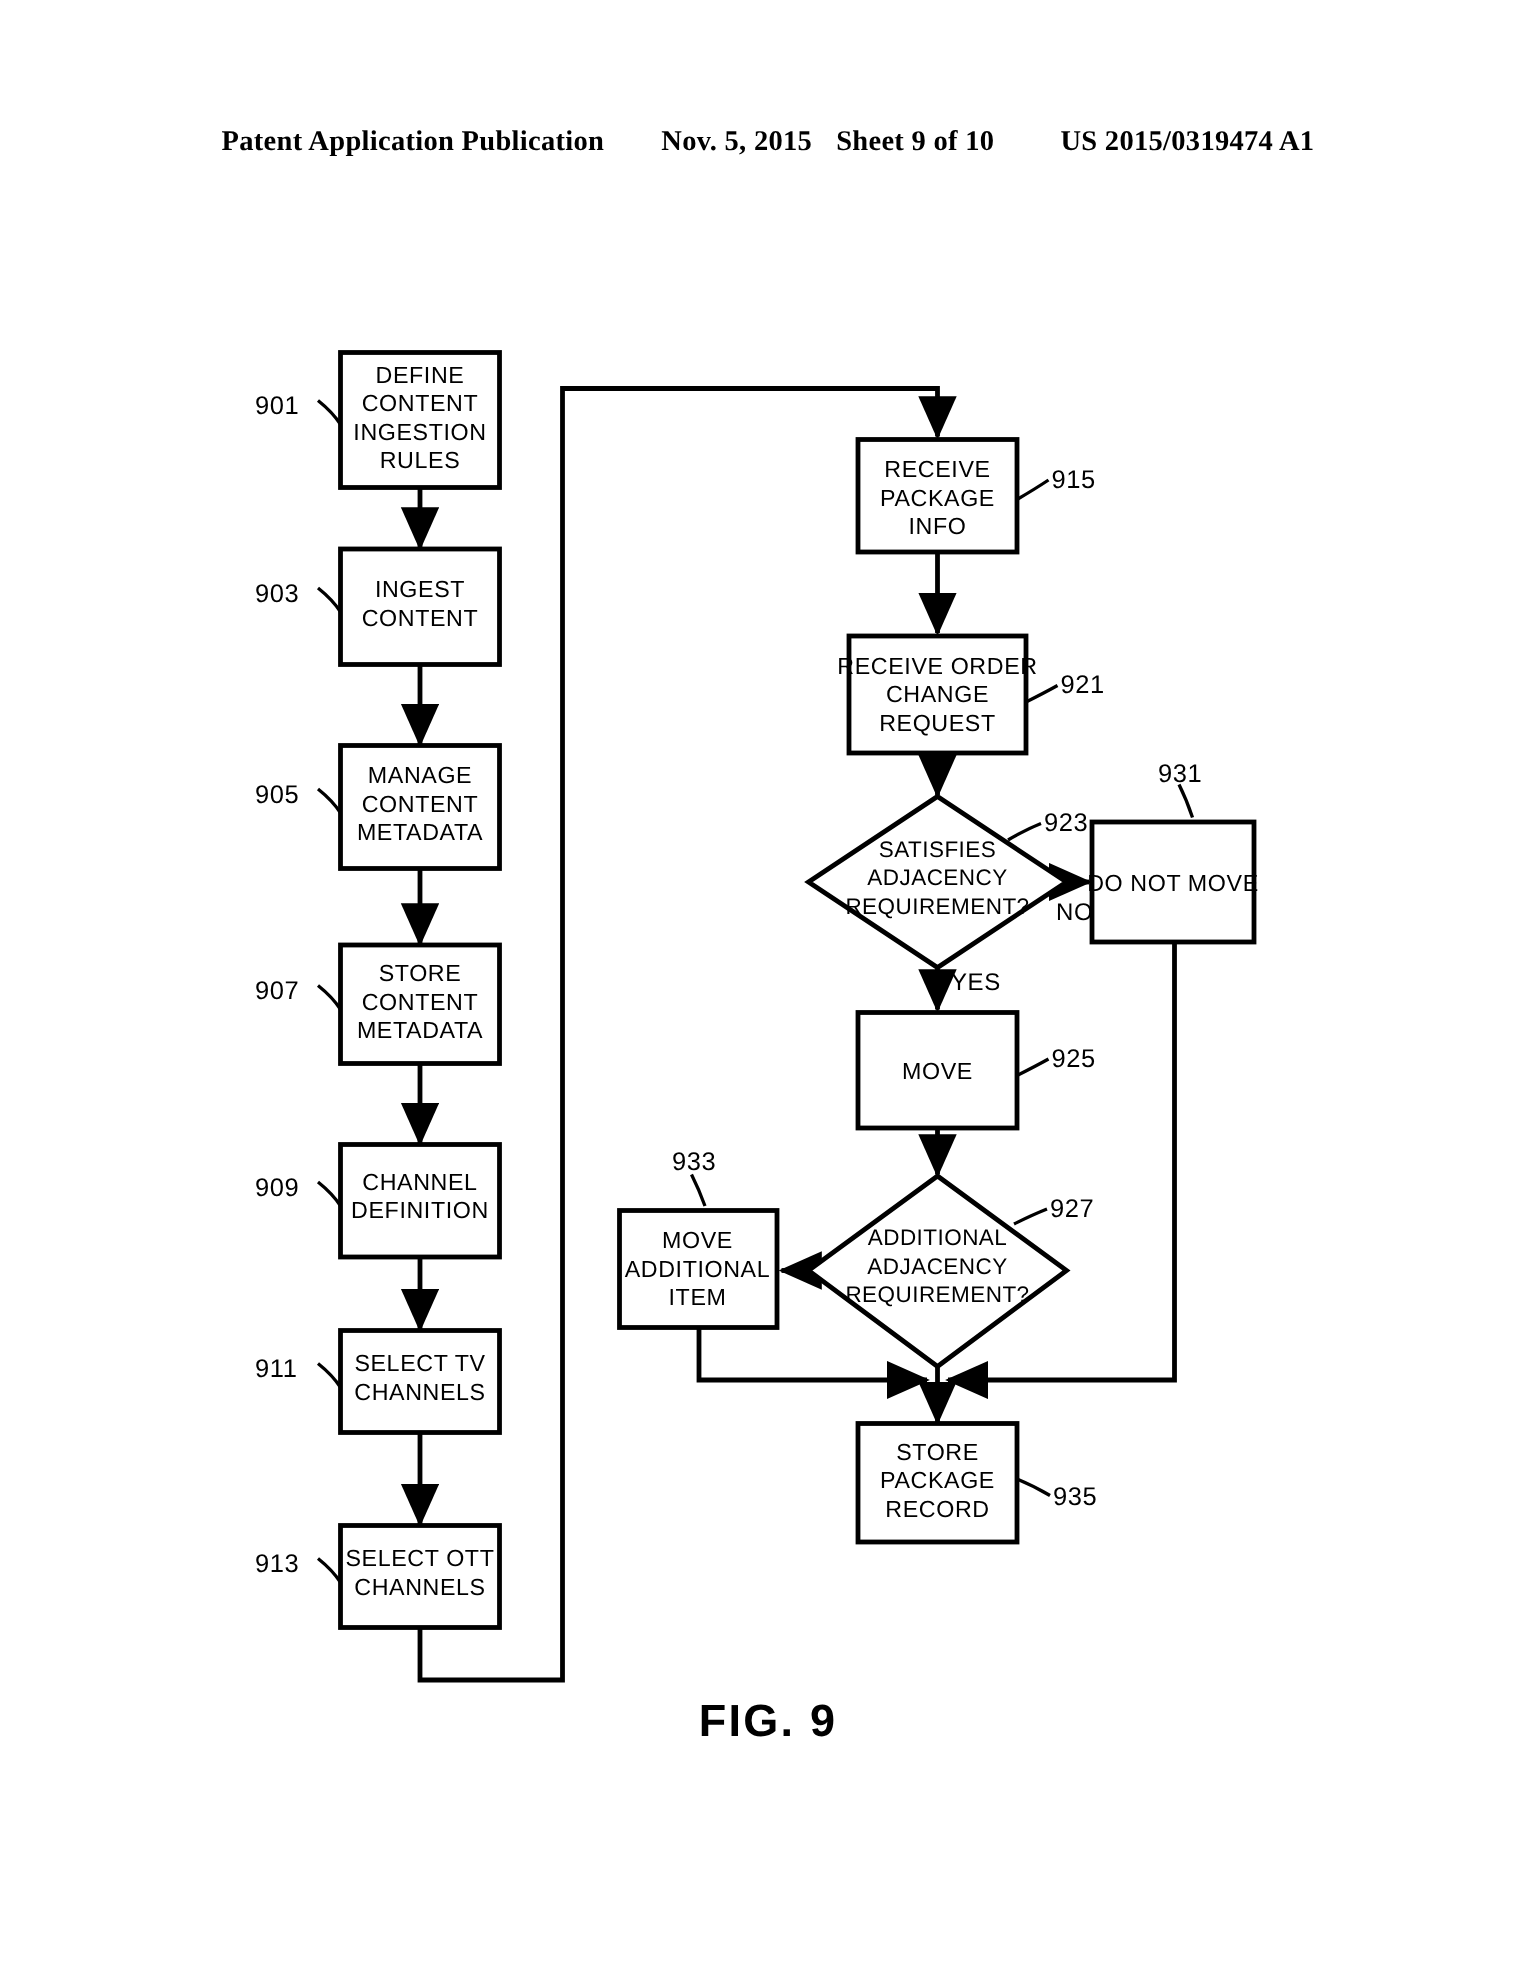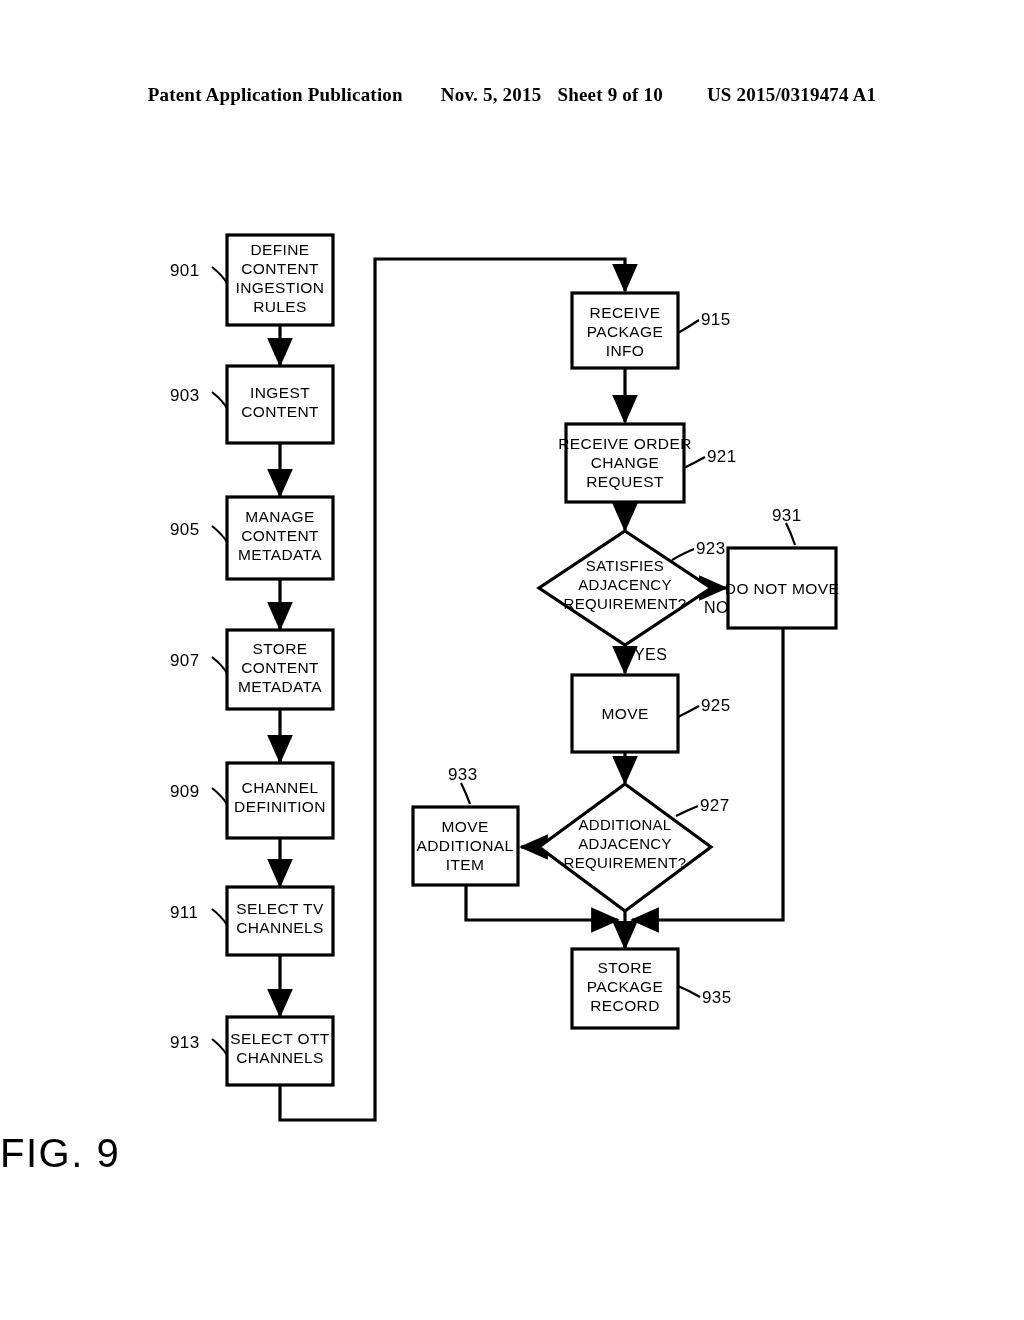--- a/index.html
+++ b/index.html
@@ -90,24 +90,25 @@
     font-family: "Liberation Sans", sans-serif;
     font-size: 16px;
     fill: #000000;
     letter-spacing: 0.4px;
   }
   .figcaption {
     position: absolute;
     left: 0;
     top: 1131px;
     width: 1024px;
-    text-align: left;
-    font-family: "Liberation Sans", sans-serif;
-    font-size: 40px;
+    text-align: center;
+    font-family: "Liberation Sans", sans-serif;
+    font-size: 30px;
     letter-spacing: 1.5px;
+    font-weight: bold;
   }
 </style>
 </head>
 <body>
 
 <div class="page">
 
   <div class="pub-header">
     <span>Patent Application Publication</span><span class="gap-1"></span><span>Nov. 5, 2015</span><span class="gap-2"></span><span>Sheet 9 of 10</span><span class="gap-3"></span><span>US 2015/0319474 A1</span>
   </div>

